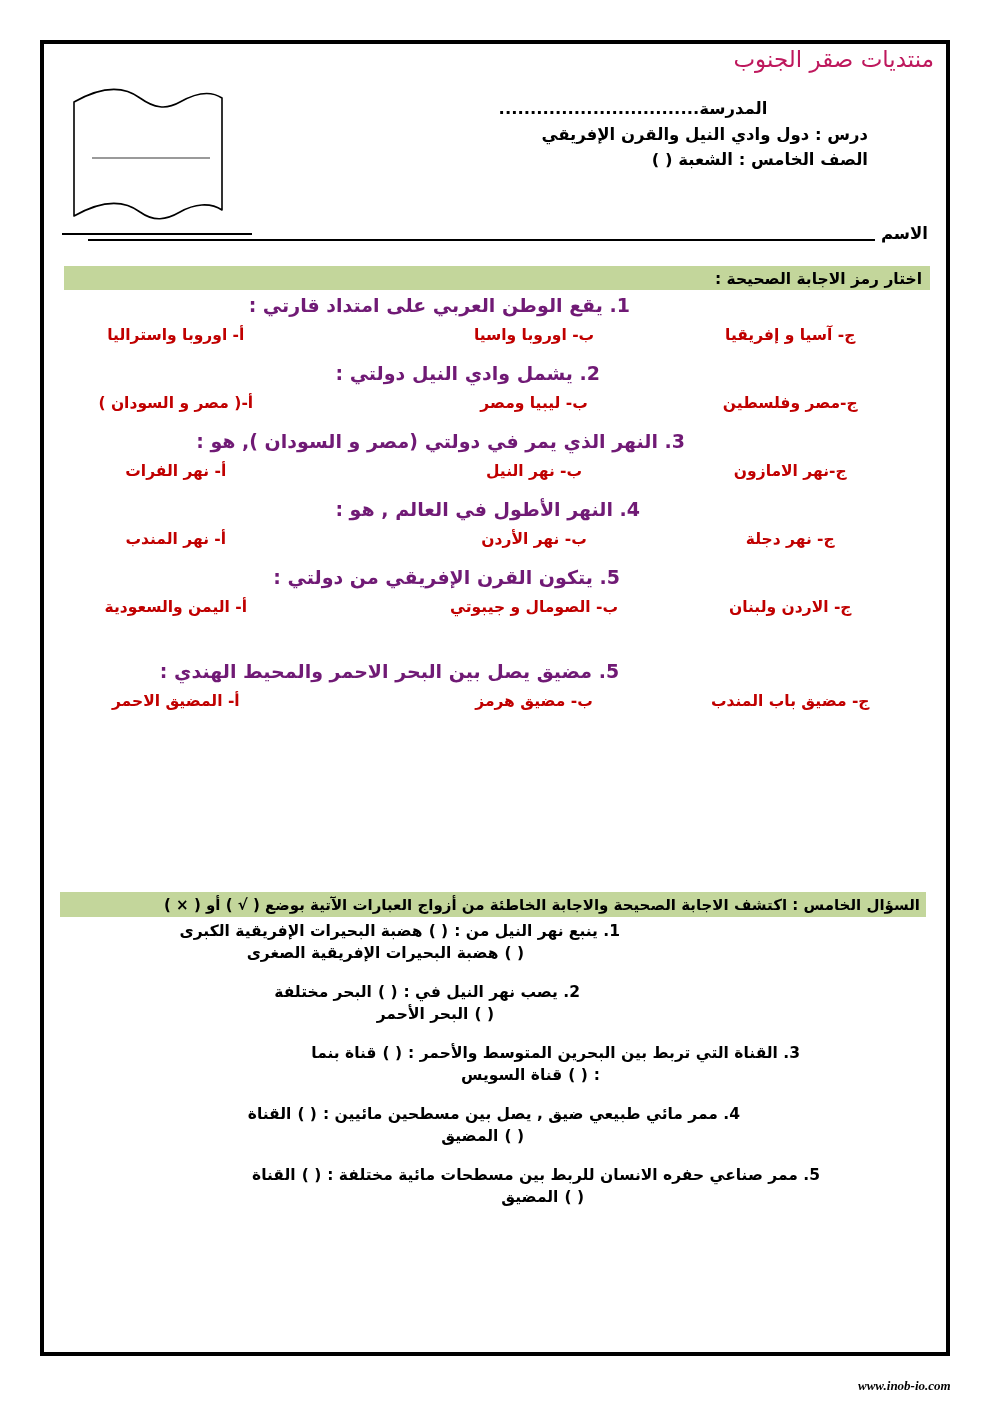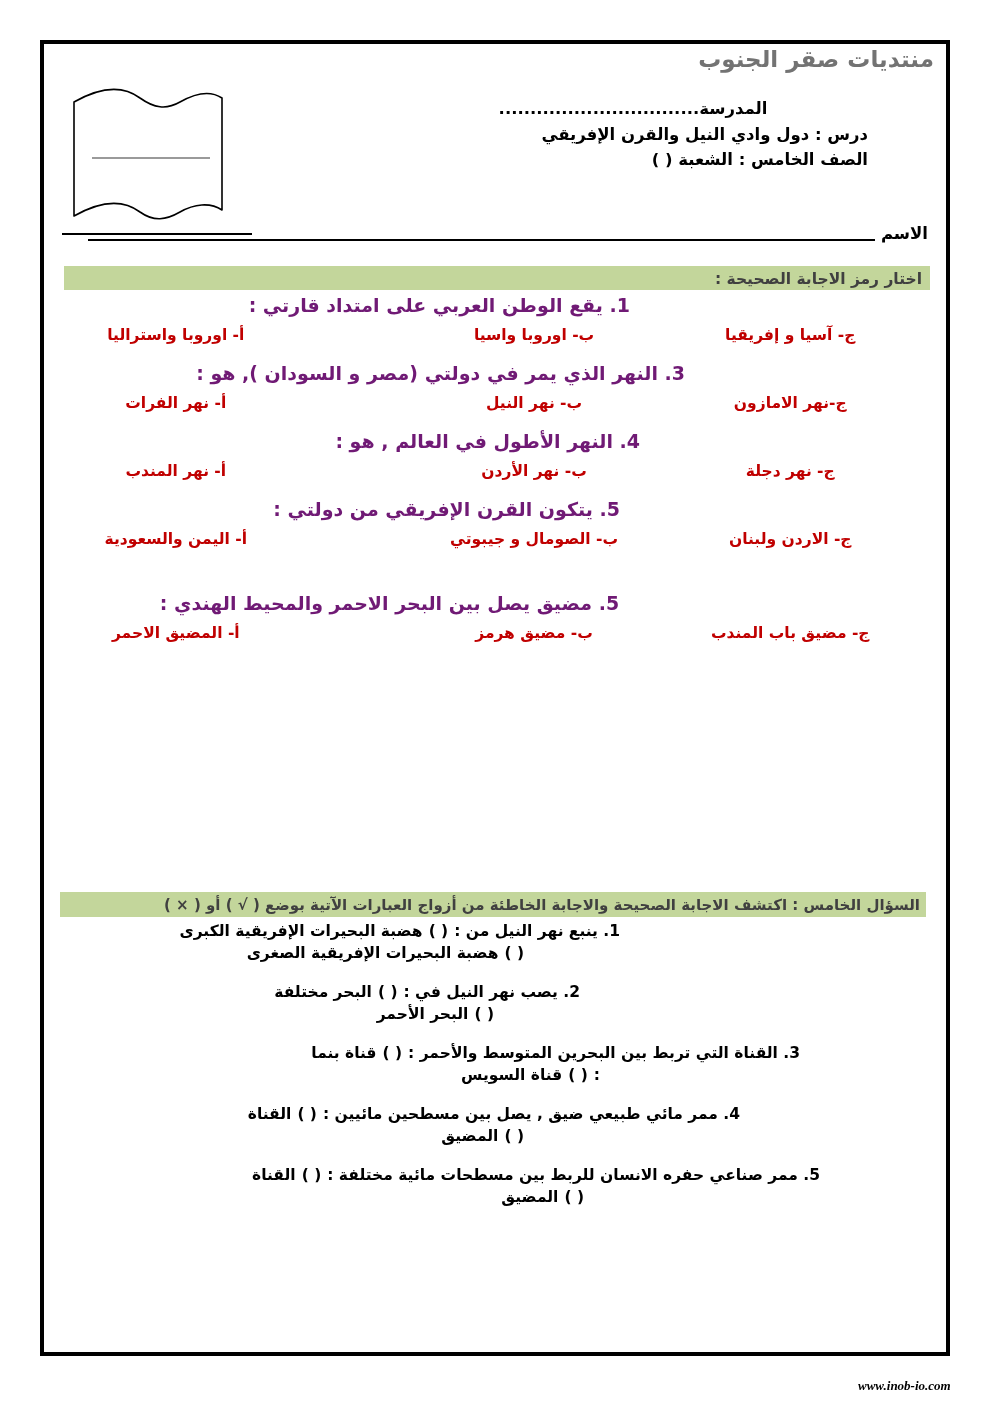--- a/index.html
+++ b/index.html
@@ -24,23 +24,23 @@
     height: 1316px;
     border: 4px solid #000000;
     box-sizing: border-box;
     background: #ffffff;
   }
 
   .sheet-title {
     position: absolute;
     right: 12px;
     top: 2px;
-    color: #737373;
+    color: #be185d;
     font-size: 23px;
-    font-weight: bold;
+    font-weight: normal;
     letter-spacing: 1px;
     white-space: nowrap;
     direction: rtl;
   }
 
   
   .flag-art {
     position: absolute;
     left: 18px;
     top: 38px;
@@ -91,21 +91,21 @@
     margin-bottom: 4px;
   }
 
   
   .band {
     position: absolute;
     background: #C3D69B;
     direction: rtl;
     text-align: right;
     font-weight: bold;
-    color: #404040;
+    color: #000000;
     box-sizing: border-box;
   }
   .band-mcq {
     right: 16px;
     top: 222px;
     width: 866px;
     height: 24px;
     font-size: 15.5px;
     padding: 2px 8px 0 0;
     line-height: 22px;
@@ -239,20 +239,28 @@
 
     <div class="q-block">
       <div class="q-stem indent-1">1. يقع الوطن العربي على امتداد قارتي :</div>
       <div class="options">
         <span class="opt opt-c">ج-  آسيا و إفريقيا</span>
         <span class="opt opt-b">ب- اوروبا  واسيا</span>
         <span class="opt opt-a">أ- اوروبا واستراليا</span>
       </div>
     </div>
 
+    <div class="q-block">
+      <div class="q-stem indent-2">2. يشمل وادي النيل دولتي :</div>
+      <div class="options">
+        <span class="opt opt-c">ج-مصر وفلسطين</span>
+        <span class="opt opt-b">ب- ليبيا ومصر</span>
+        <span class="opt opt-a">أ-( مصر و السودان )</span>
+      </div>
+    </div>
 
     <div class="q-block">
       <div class="q-stem indent-3">3. النهر الذي يمر في دولتي (مصر و السودان ),  هو :</div>
       <div class="options">
         <span class="opt opt-c">ج-نهر الامازون</span>
         <span class="opt opt-b">ب- نهر النيل</span>
         <span class="opt opt-a">أ- نهر الفرات</span>
       </div>
     </div>
 

